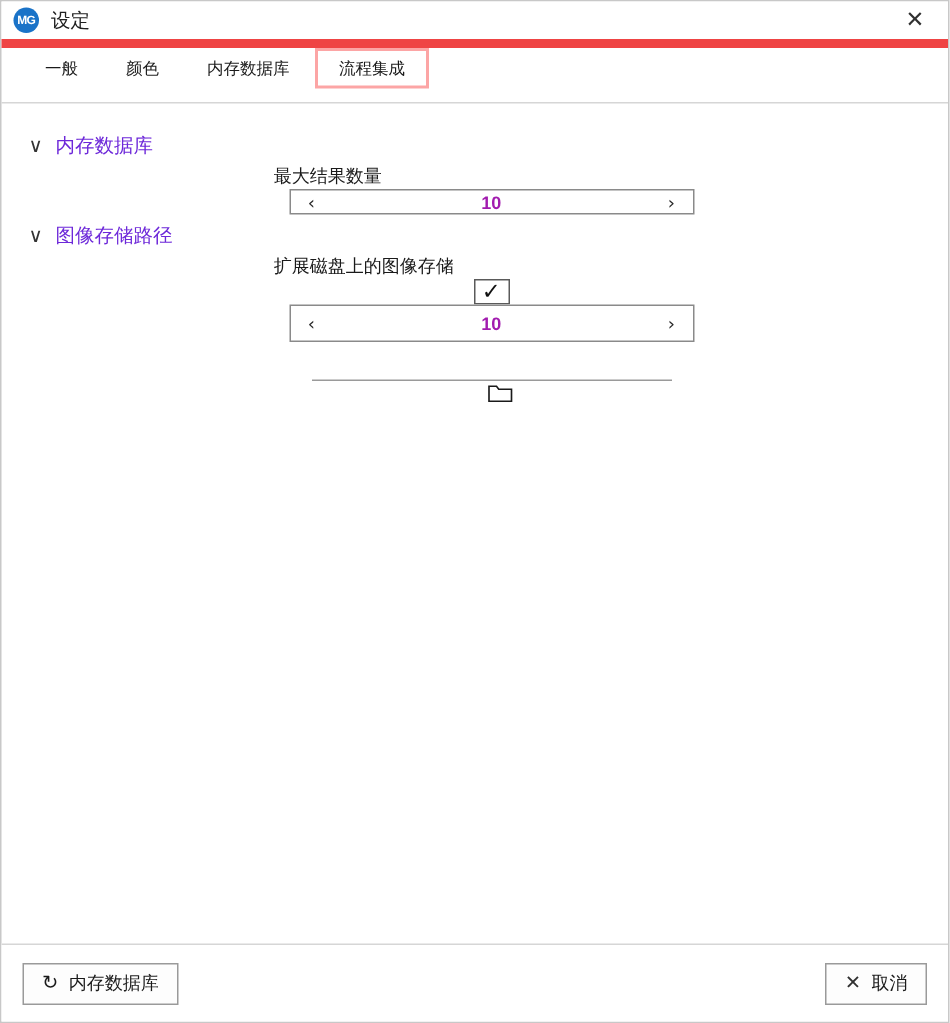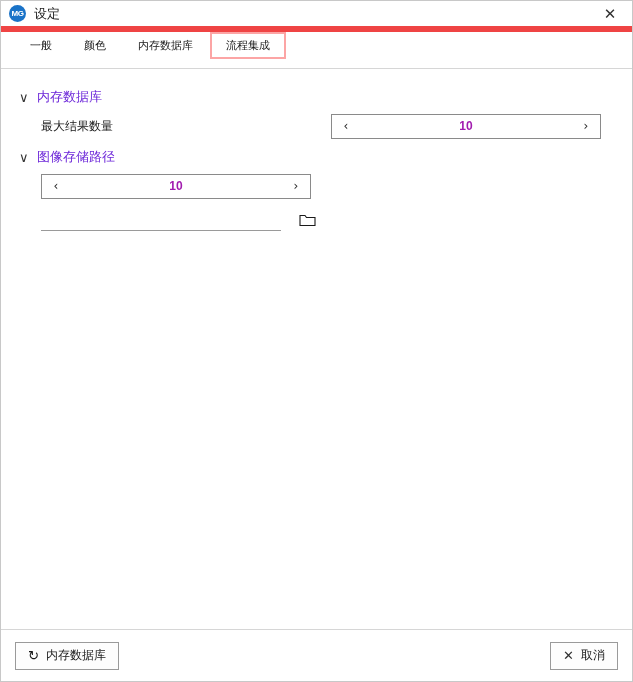--- a/index.html
+++ b/index.html
@@ -109,20 +109,21 @@
   .group-title {
     font-size: 13px;
     font-weight: normal;
     color: #6d28d9;
   }
   .row {
     display: flex;
     align-items: center;
     height: 34px;
     padding-left: 22px;
+    flex-direction: column;
   }
   .row-label {
     width: 290px;
     font-size: 12px;
     color: #1a1a1a;
   }
   
   .spinner {
     width: 270px;
     height: 25px;
@@ -264,20 +265,26 @@
         <div class="spin-value">10</div>
         <div class="spin-btn">›</div>
       </div>
     </div>
 
     <div class="group-header">
       <span class="chevron">∨</span>
       <span class="group-title">图像存储路径</span>
     </div>
 
+    <div class="row">
+      <div class="row-label">扩展磁盘上的图像存储</div>
+      <div class="checkbox">
+        <span class="check-glyph">✓</span>
+      </div>
+    </div>
 
     <div class="row">
       <div class="spinner">
         <div class="spin-btn">‹</div>
         <div class="spin-value">10</div>
         <div class="spin-btn">›</div>
       </div>
     </div>
 
     <div class="row">

